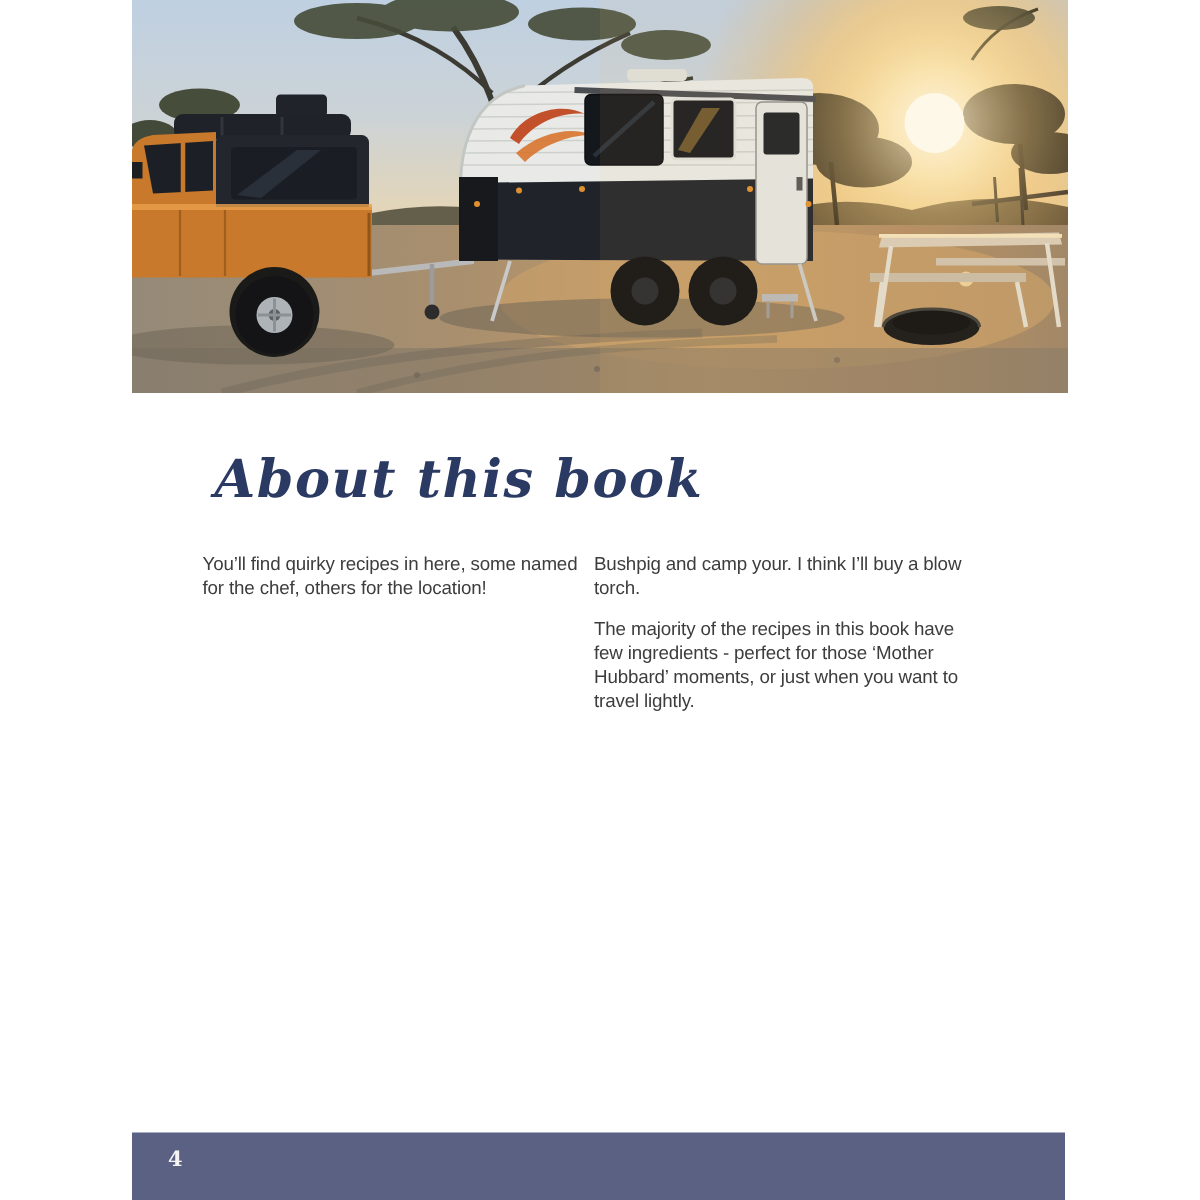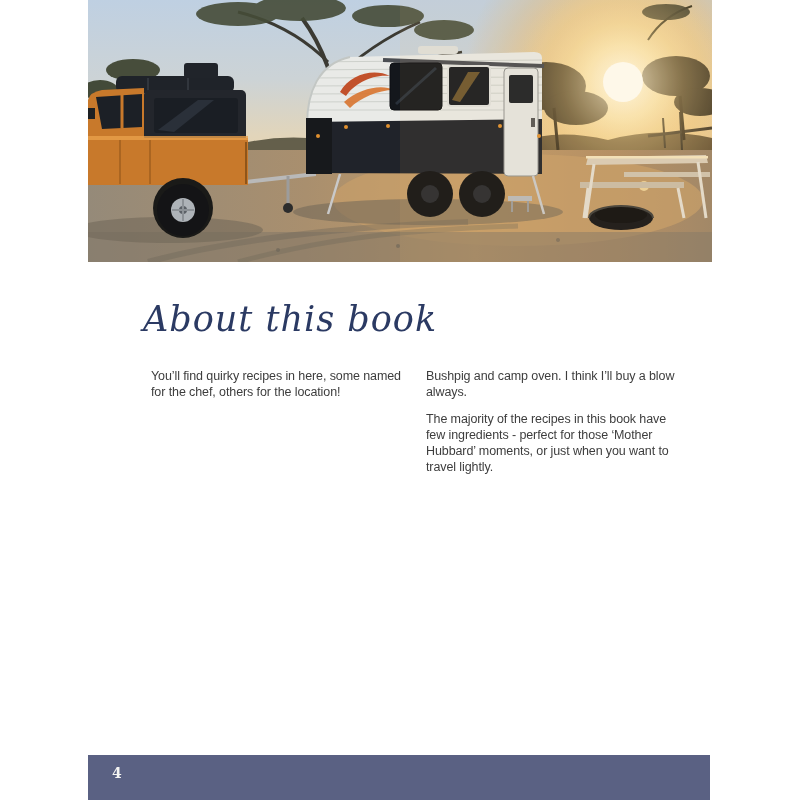--- a/index.html
+++ b/index.html
@@ -1,23 +1,23 @@
 <!DOCTYPE html>
 <html><head>
 <meta charset="utf-8">
 <style>
   html,body{margin:0;padding:0;background:#ffffff;}
   .page{position:relative;width:800px;height:800px;background:#ffffff;overflow:hidden;
         font-family:"Liberation Sans",sans-serif;}
   .photo{position:absolute;left:88px;top:0;width:624px;height:262px;overflow:hidden;}
   .photo svg{display:block;}
   .page-title{position:absolute;left:143px;top:299px;
-        font-family:"DejaVu Serif",serif;font-style:italic;font-weight:normal;
+        font-family:"DejaVu Serif",serif;font-style:italic;font-weight:bold;
         font-size:35px;color:#2b3a63;letter-spacing:1px;}
-  .columns{position:absolute;left:151px;top:368px;width:537px;display:flex;gap:14px;}
+  .columns{position:absolute;left:135px;top:368px;width:537px;display:flex;}
   .col{width:261px;}
   .col p{margin:0 0 10px 0;font-size:12.5px;line-height:16.3px;color:#3d3d3d;
         letter-spacing:-0.1px;}
   .footer-bar{position:absolute;left:88px;top:755px;width:622px;height:45px;
         background:#5a6183;}
   .page-number{position:absolute;left:24px;top:10px;color:#f4f4f2;
         font-family:"DejaVu Serif",serif;font-weight:bold;font-size:14px;}
 </style>
 </head>
 <body>
@@ -218,21 +218,21 @@
     </svg>
   </figure>
 
   <h1 class="page-title" style="margin:0;">About this book</h1>
 
   <div class="columns">
     <div class="col">
       <p>You’ll find quirky recipes in here, some named for the chef, others for the location!</p>
     </div>
     <div class="col">
-      <p>Bushpig and camp oven. I think I’ll buy a blow always.</p>
+      <p>Bushpig and camp your. I think I’ll buy a blow torch.</p>
       <p>The majority of the recipes in this book have few ingredients - perfect for those ‘Mother Hubbard’ moments, or just when you want to travel lightly.</p>
     </div>
   </div>
 
   <div class="footer-bar">
     <span class="page-number">4</span>
   </div>
 
 </div>
 

